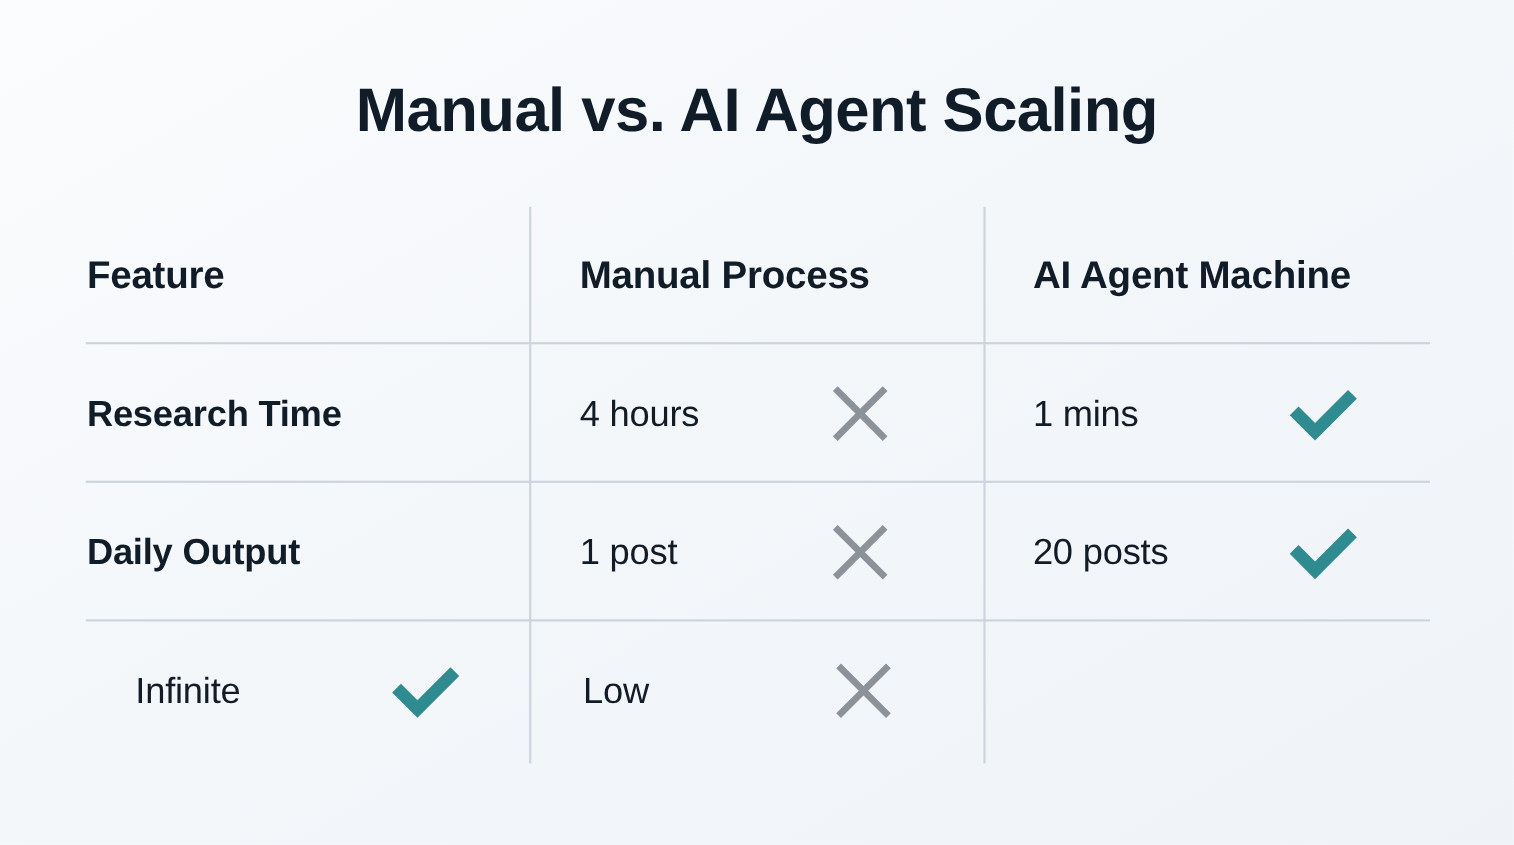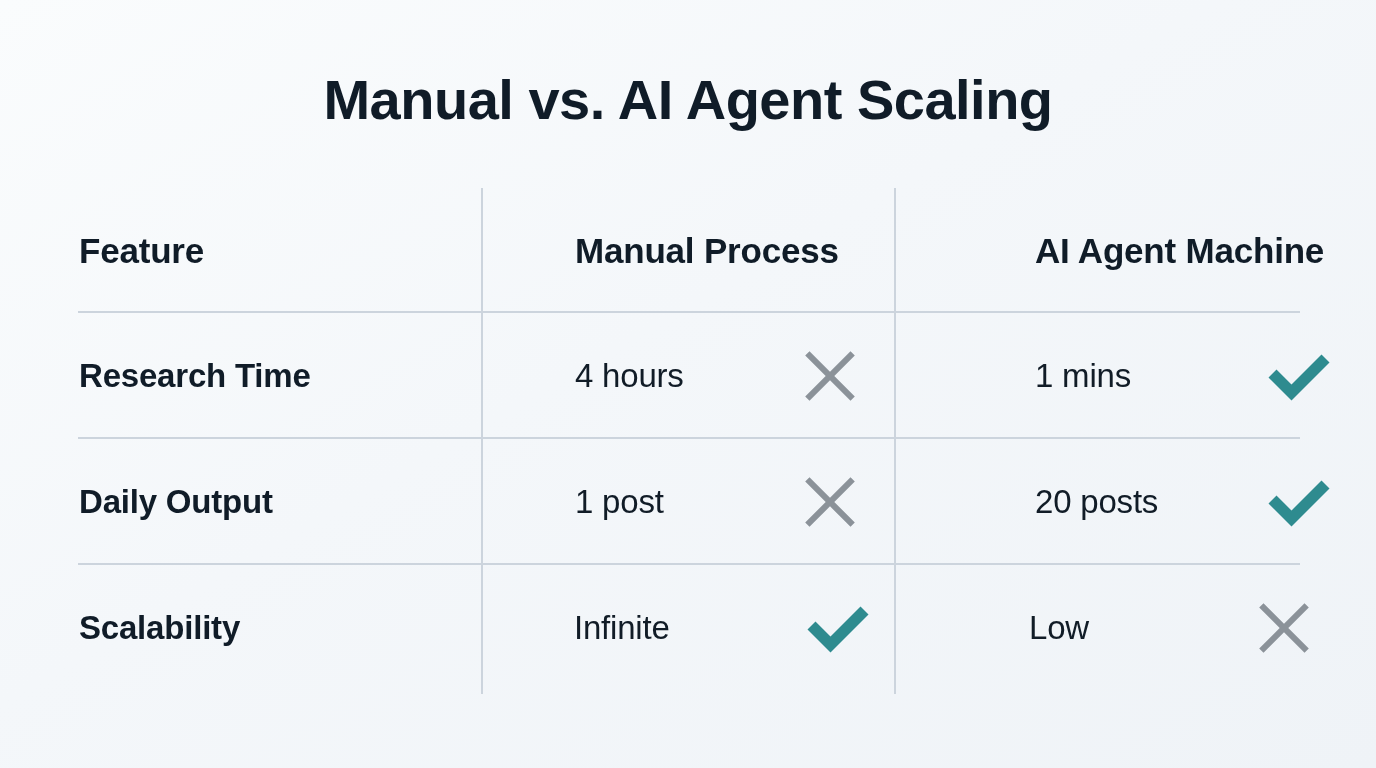--- a/index.html
+++ b/index.html
@@ -44,21 +44,20 @@
     left: 78px;
     top: 188px;
     width: 1222px;
   }
 
   .row {
     position: relative;
     display: flex;
     align-items: center;
     height: 126px;
-    gap: 48px;
   }
 
   .row.header { height: 125px; }
 
   
   .row.header::after,
   .row.body-row.sep::after {
     content: "";
     position: absolute;
     left: 0;
@@ -208,23 +207,20 @@
         <span class="v-label">20 posts</span>
         <span class="icon icon-check">
           <svg viewBox="0 0 66 58" width="66" height="58" aria-hidden="true">
             <path d="M2.5 30.5 L10.5 22.5 L25.5 37.5 L55.5 7.5 L63.5 15.5 L25.5 53.5 Z" fill="#2e8b8f"></path>
           </svg>
         </span>
       </div>
     </div>
 
     <div class="row body-row">
-      <div class="cell-feature">
-        <span class="f-label">Scalability</span>
-      </div>
       <div class="cell-value last">
         <span class="v-label">Infinite</span>
         <span class="icon icon-check">
           <svg viewBox="0 0 66 58" width="66" height="58" aria-hidden="true">
             <path d="M2.5 30.5 L10.5 22.5 L25.5 37.5 L55.5 7.5 L63.5 15.5 L25.5 53.5 Z" fill="#2e8b8f"></path>
           </svg>
         </span>
       </div>
       <div class="cell-value">
         <span class="v-label">Low</span>

